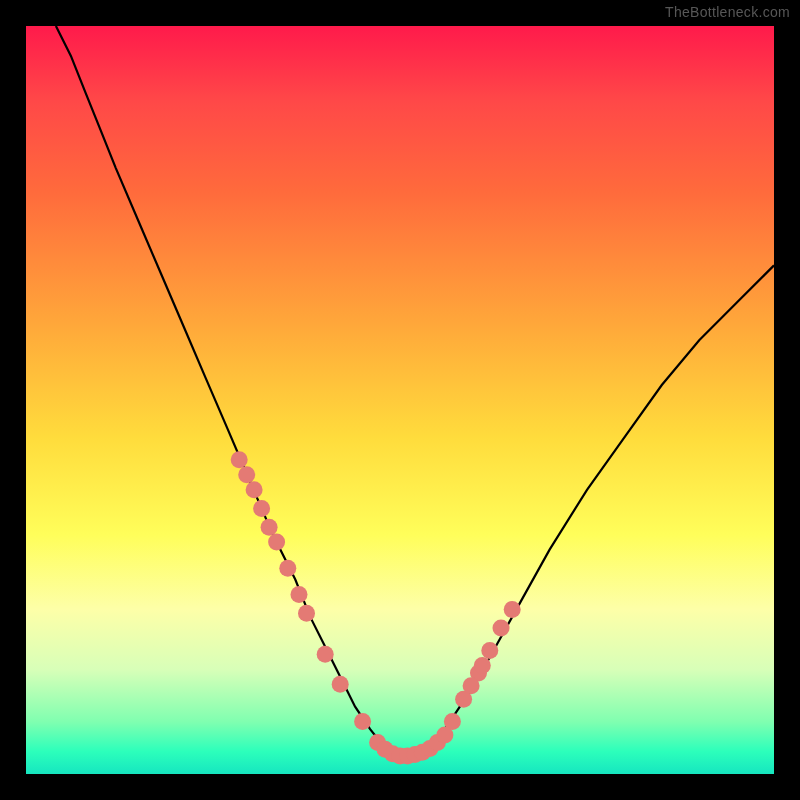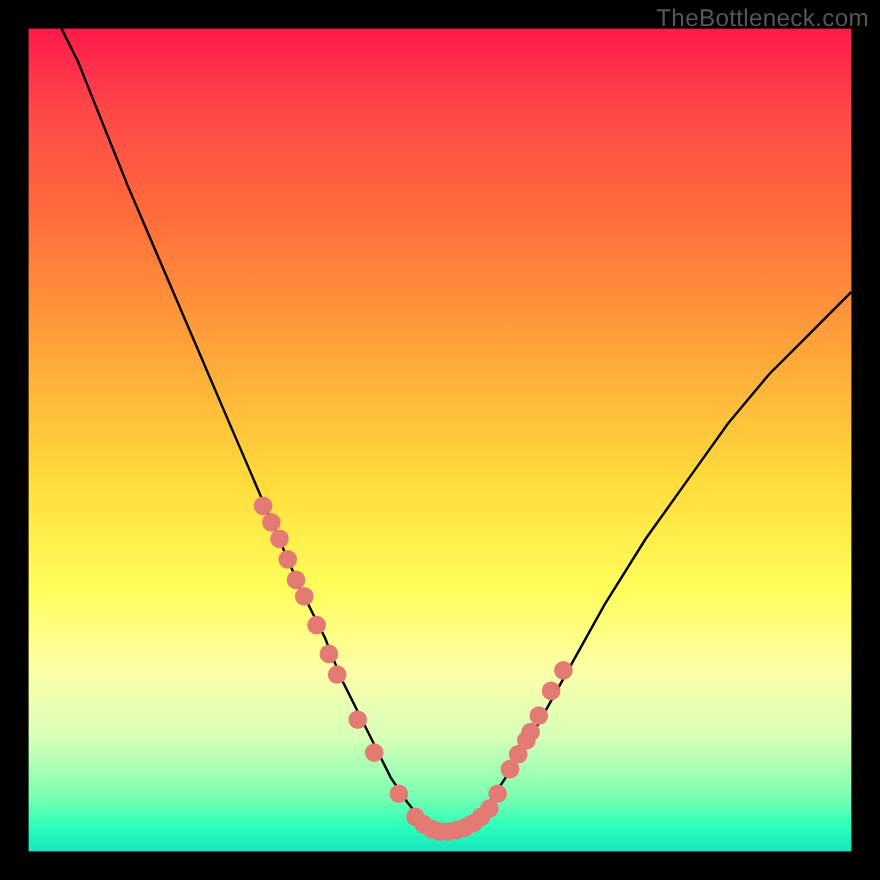--- a/index.html
+++ b/index.html
@@ -25,21 +25,21 @@
     top: 26px;
     width: 748px;
     height: 748px;
     
   }
   .watermark {
     position: absolute;
     top: 4px;
     right: 10px;
     color: #575757;
-    font-size: 22px;
+    font-size: 14px;
     font-weight: 500;
     letter-spacing: 0.3px;
     user-select: none;
   }
   svg.curve {
     position: absolute;
     left: 0;
     top: 0;
     width: 748px;
     height: 748px;

